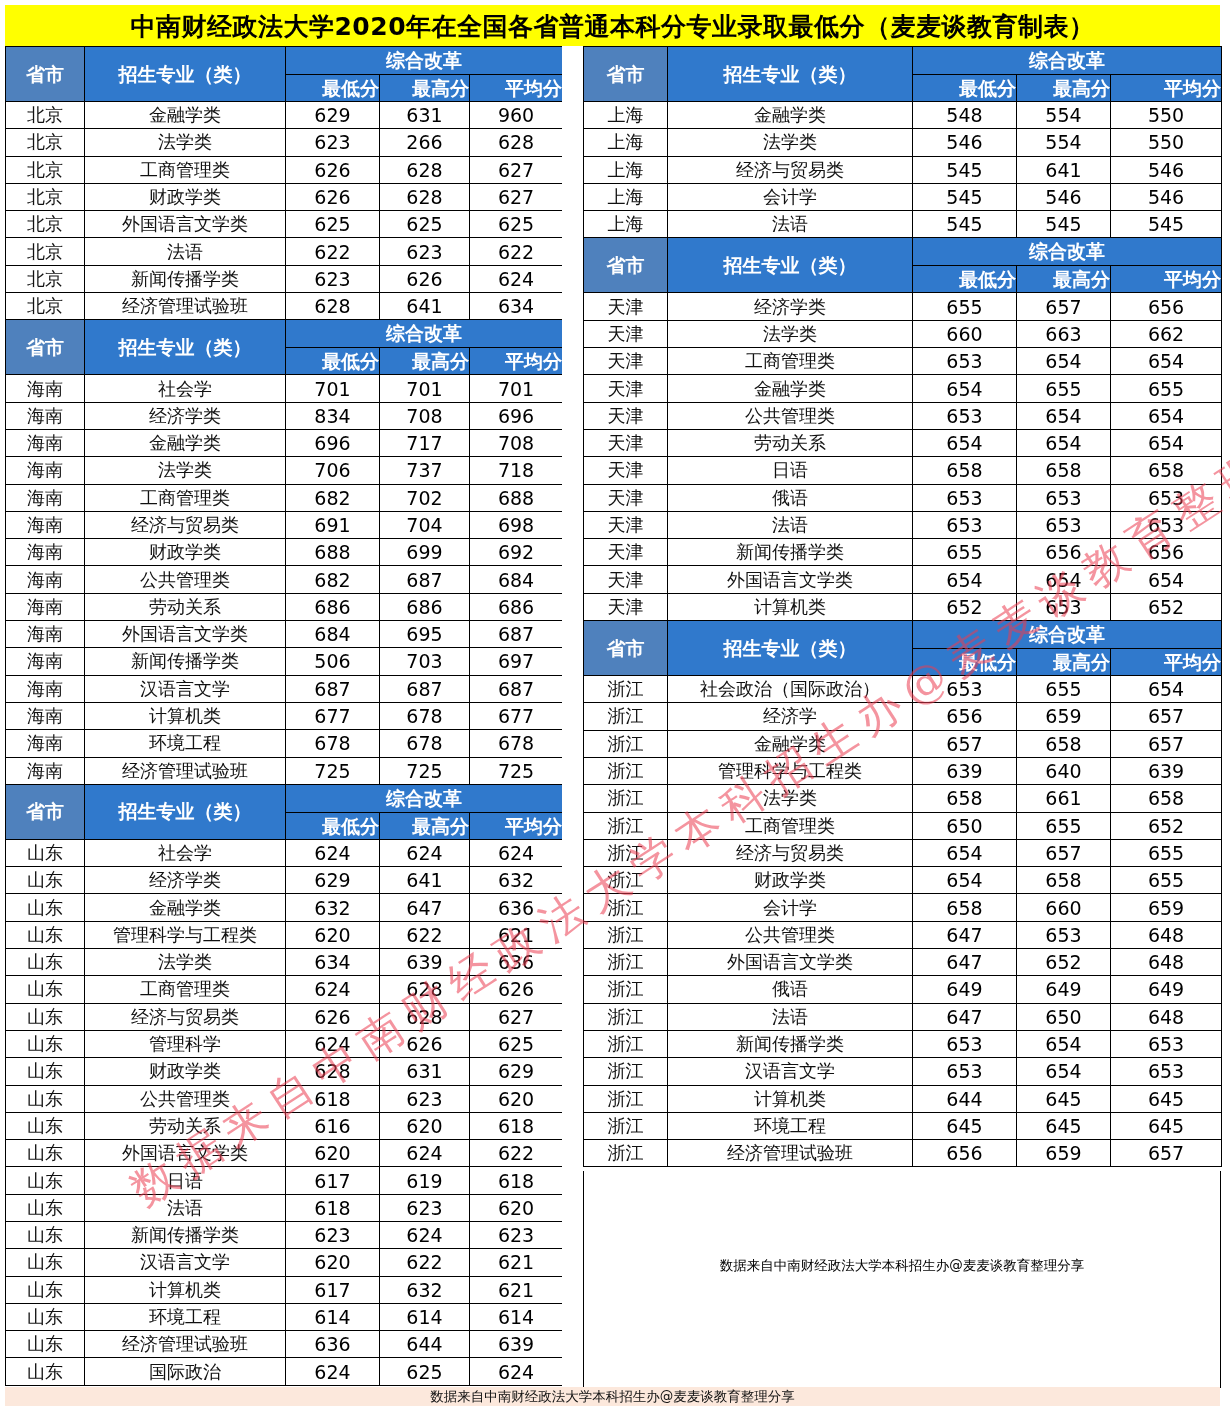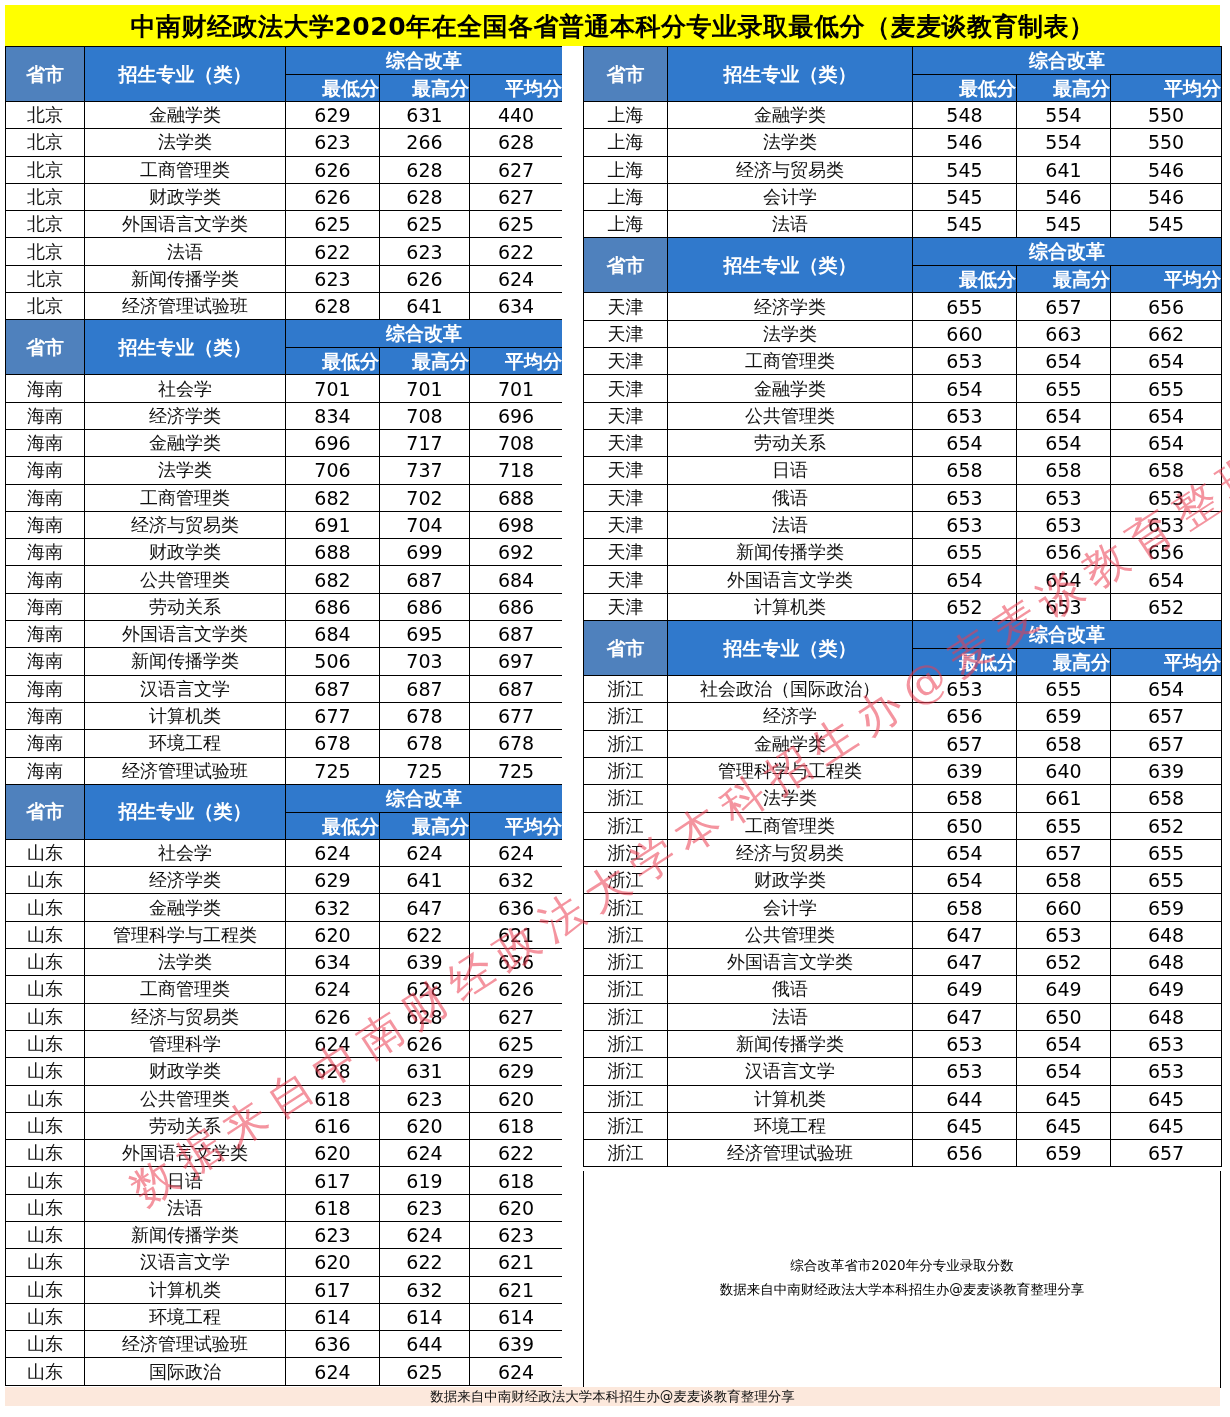--- a/index.html
+++ b/index.html
@@ -59,21 +59,21 @@
     <th>最低分</th>
     <th>最高分</th>
     <th>平均分</th>
   </tr>
 
   <tr>
     <td class="prov">北京</td>
     <td class="major">金融学类</td>
     <td class="num">629</td>
     <td class="num">631</td>
-    <td class="num">440</td>
+    <td class="num">960</td>
   </tr>
 
   <tr>
     <td class="prov">北京</td>
     <td class="major">法学类</td>
     <td class="num">623</td>
     <td class="num">266</td>
     <td class="num">628</td>
   </tr>
 
@@ -750,20 +750,19 @@
     <td class="major">经济管理试验班</td>
     <td class="num">656</td>
     <td class="num">659</td>
     <td class="num">657</td>
   </tr>
 </tbody>
 </table>
 
 <div class="note-box">
   <div class="inner">
-    <div>综合改革省市2020年分专业录取分数</div>
     <div>数据来自中南财经政法大学本科招生办@麦麦谈教育整理分享</div>
   </div>
 </div>
 
 <div class="footer">数据来自中南财经政法大学本科招生办@麦麦谈教育整理分享</div>
 
 <div class="watermark">数据来自中南财经政法大学本科招生办@麦麦谈教育整理分享</div>
 
 </body></html>

